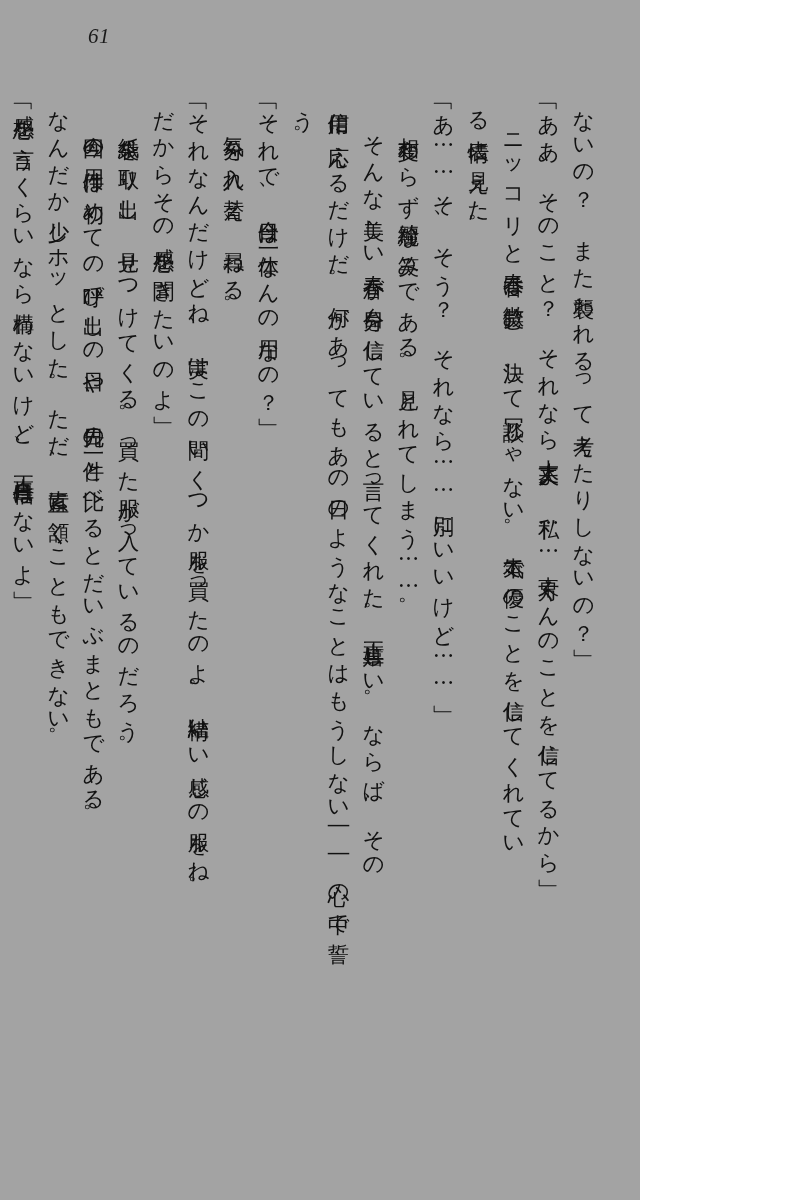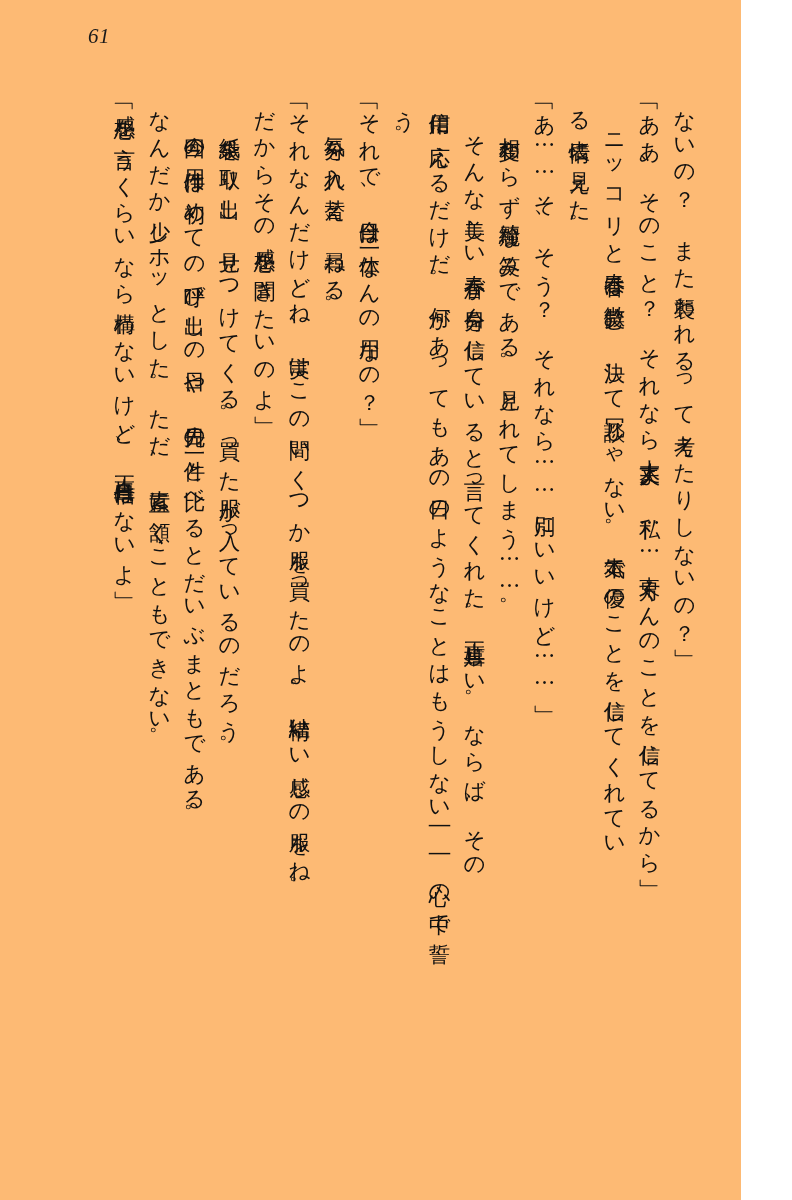--- a/index.html
+++ b/index.html
@@ -6,23 +6,23 @@
     margin: 0;
     padding: 0;
     background: #ffffff;
   }
   body {
     font-family: "Liberation Serif", "DejaVu Serif", serif;
     color: #141414;
   }
   .page {
     position: relative;
-    width: 741px;
+    width: 640px;
     height: 1200px;
-    background: #fdba74;
+    background: #a3a3a3;
     overflow: hidden;
   }
   .page-number {
     position: absolute;
     top: 24px;
     left: 88px;
     font-size: 21px;
     font-family: "Liberation Serif", "DejaVu Serif", serif;
     font-style: italic;
     color: #1a1a1a;

